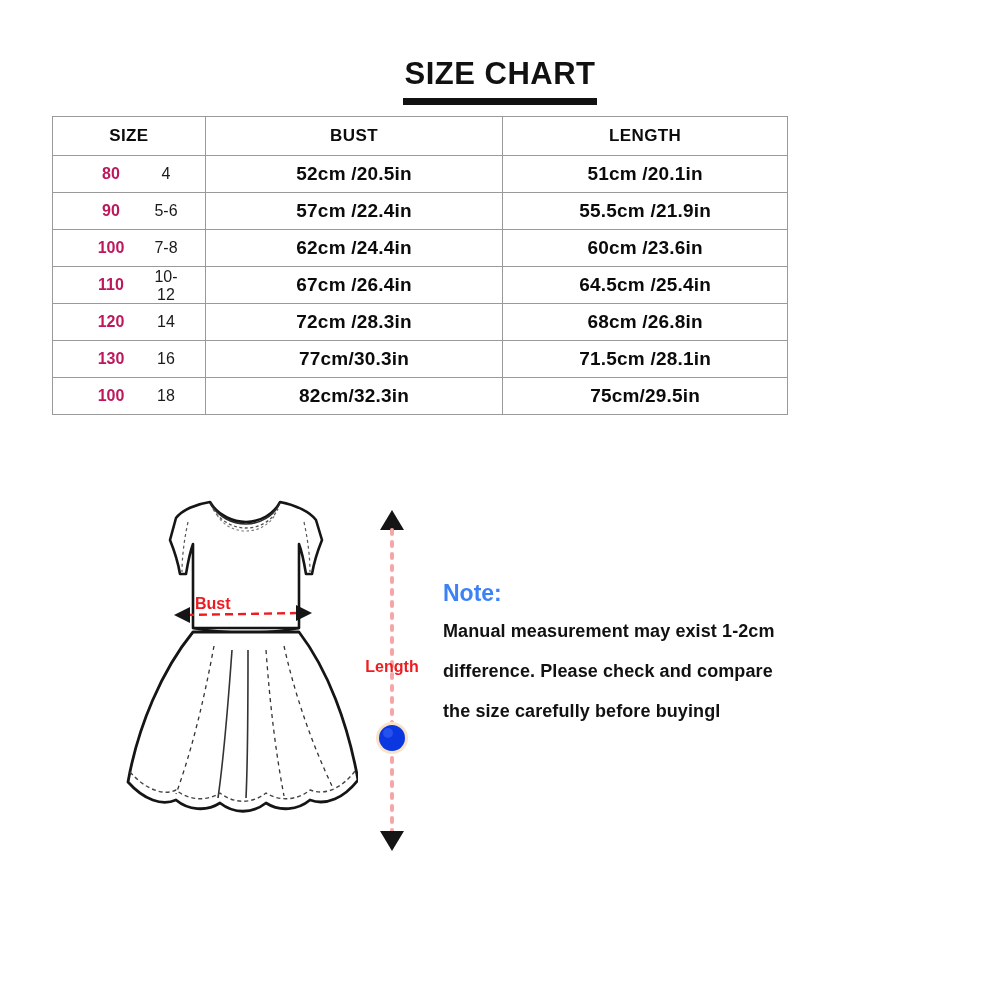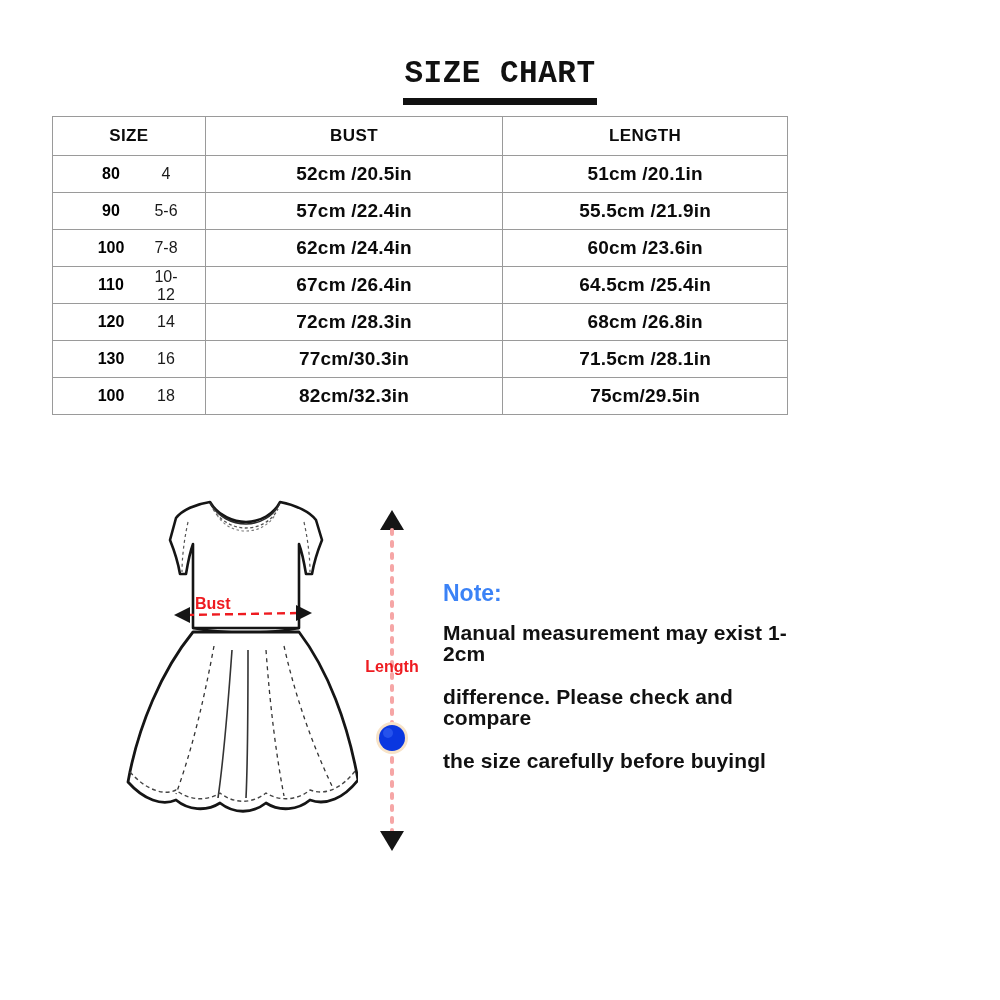--- a/index.html
+++ b/index.html
@@ -22,21 +22,21 @@
     left: 0; top: 58px;
     width: 1000px;
     text-align: center;
   }
   #chart-title {
     font-size: 31px;
     font-weight: bold;
     letter-spacing: 0.5px;
     color: #111111;
     line-height: 1;
-    font-family: Liberation Mono, monospace;
+    font-family: Liberation Sans, sans-serif;
   }
   #title-underline {
     margin: 9px auto 0 auto;
     width: 194px;
     height: 7px;
     background: #111111;
   }
 
   
   #size-table {
@@ -67,21 +67,21 @@
 
   .size-cell {
     position: relative;
   }
   .size-cell .cm {
     position: absolute;
     left: 58px; top: 50%;
     transform: translate(-50%, -50%);
     font-size: 16px;
     font-weight: bold;
-    color: #000000;
+    color: #be185d;
   }
   .size-cell .us {
     position: absolute;
     left: 113px; top: 50%;
     transform: translate(-50%, -48%);
     font-size: 16px;
     font-weight: normal;
     color: #1a1a1a;
   }
   .meas-cell {
@@ -124,21 +124,21 @@
     left: 443px; top: 580px;
     width: 370px;
   }
   #note-heading {
     font-size: 23px;
     font-weight: bold;
     color: #3b82f6;
     margin-bottom: 15px;
   }
   .note-line {
-    font-size: 21px;
+    font-size: 18px;
     font-weight: bold;
     color: #111111;
     line-height: 1;
     margin-bottom: 22px;
     letter-spacing: 0.1px;
   }
 </style>
 </head>
 <body>
 

